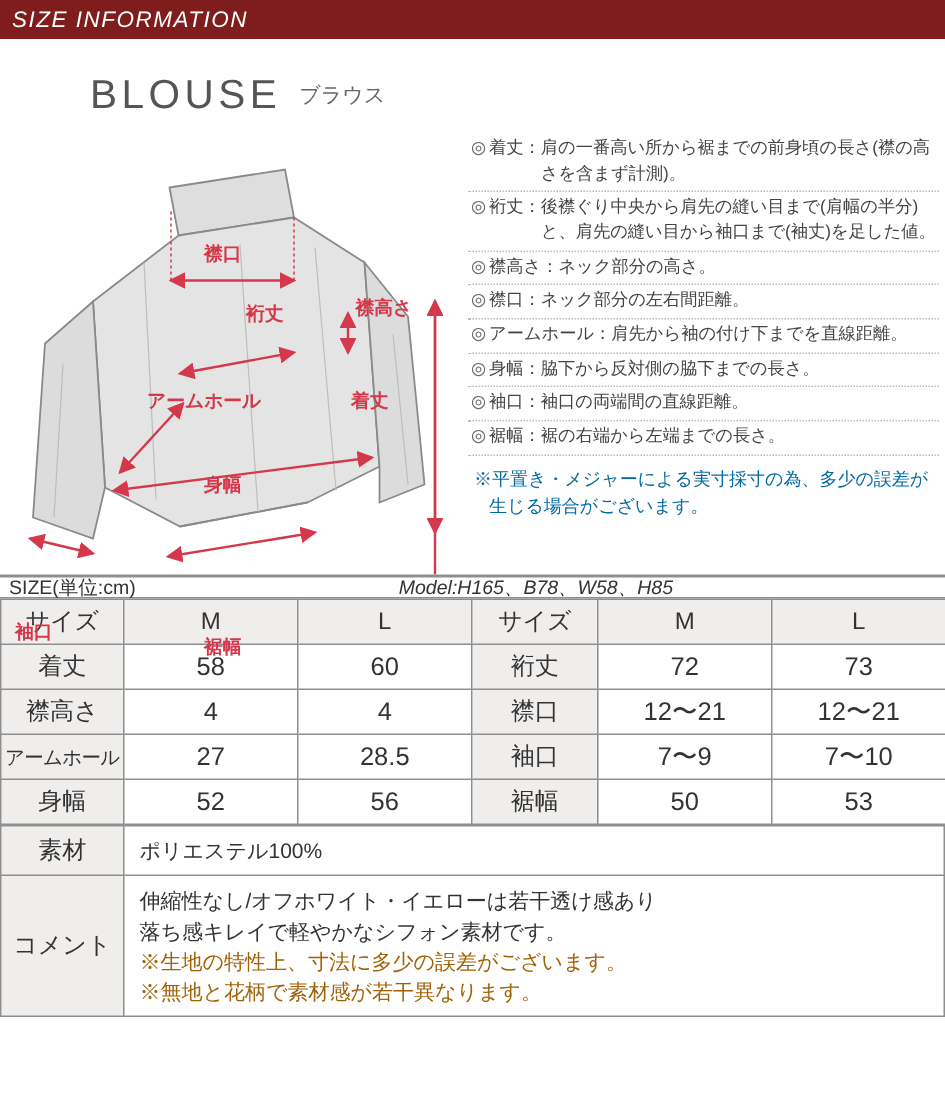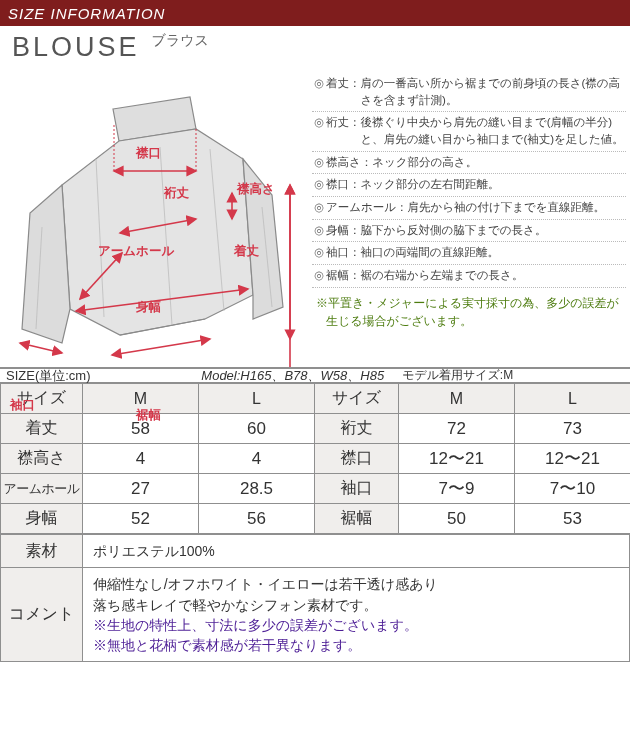--- a/index.html
+++ b/index.html
@@ -22,22 +22,23 @@
     font-size: 15px;
     letter-spacing: 1px;
     display: flex;
     align-items: center;
     padding-left: 8px;
   }
 
   
   .title-row {
     display: flex;
-    align-items: flex-start;
-    padding: 6px 0 4px 12px;
+    align-items: center;
+    padding: 22px 0 4px 12px;
+    margin-left: 48px;
   }
   .title-main {
     font-size: 27px;
     letter-spacing: 3px;
     color: #555;
     font-weight: normal;
   }
   .title-sub {
     font-size: 14px;
     color: #666;
@@ -66,21 +67,21 @@
   .note-line {
     display: flex;
     border-bottom: 1px dotted #bbb;
     padding: 2px 2px 3px 2px;
     align-items: flex-start;
   }
   .note-mark { width: 12px; flex: 0 0 12px; color: #666; }
   .note-term { flex: 0 0 auto; white-space: nowrap; }
   .note-text { flex: 1 1 auto; }
   .warn {
-    color: #4d7c0f;
+    color: #0369a1;
     font-size: 12px;
     line-height: 1.5;
     padding: 6px 4px 0 14px;
     text-indent: -10px;
   }
 
   
   .meta-bar {
     display: flex;
     align-items: center;
@@ -145,21 +146,21 @@
     background: #f0eeec;
     text-align: center;
     font-size: 16px;
   }
   td.ex-val {
     padding: 6px 10px;
     font-size: 14px;
     line-height: 1.45;
   }
   .cmt-line { display: block; }
-  .cmt-red { color: #4c1d95; }
+  .cmt-red { color: #a16207; }
 
   
   .dlabel {
     position: absolute;
     color: #d4384a;
     font-size: 12.5px;
     white-space: nowrap;
     font-weight: bold;
   }
 </style>
@@ -294,21 +295,20 @@
         <span class="note-text">裾の右端から左端までの長さ。</span>
       </div>
       <div class="warn">※平置き・メジャーによる実寸採寸の為、多少の誤差が生じる場合がございます。</div>
     </div>
   </div>
 
   <div class="meta-bar">
     <span class="meta-left">SIZE(単位:cm)</span>
     <span class="meta-right">
       <span class="model">Model:H165、B78、W58、H85</span>
-      <span class="wear">モデル着用サイズ:M</span>
     </span>
   </div>
 
   <table class="sizes">
     <colgroup>
       <col class="col-lbl">
         <col class="col-val">
         <col class="col-val">
       <col class="col-lbl2">
         <col class="col-val2">

